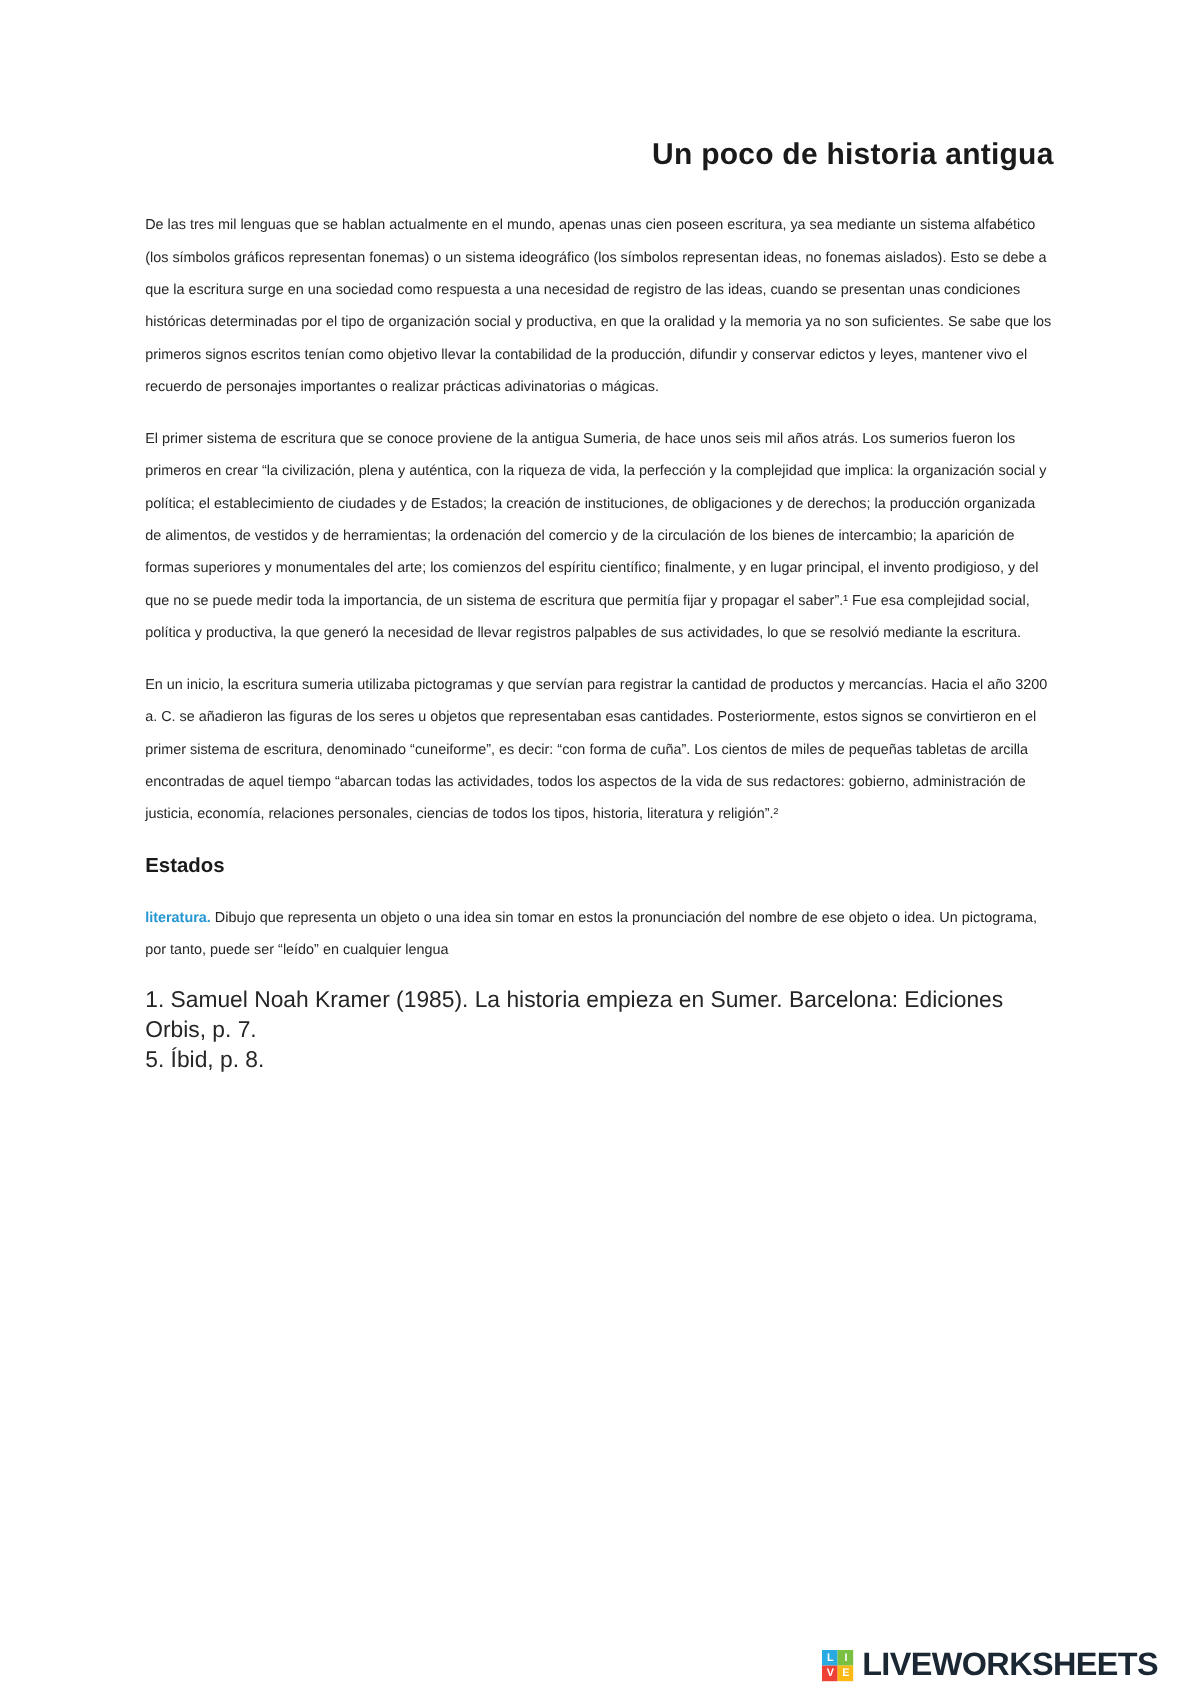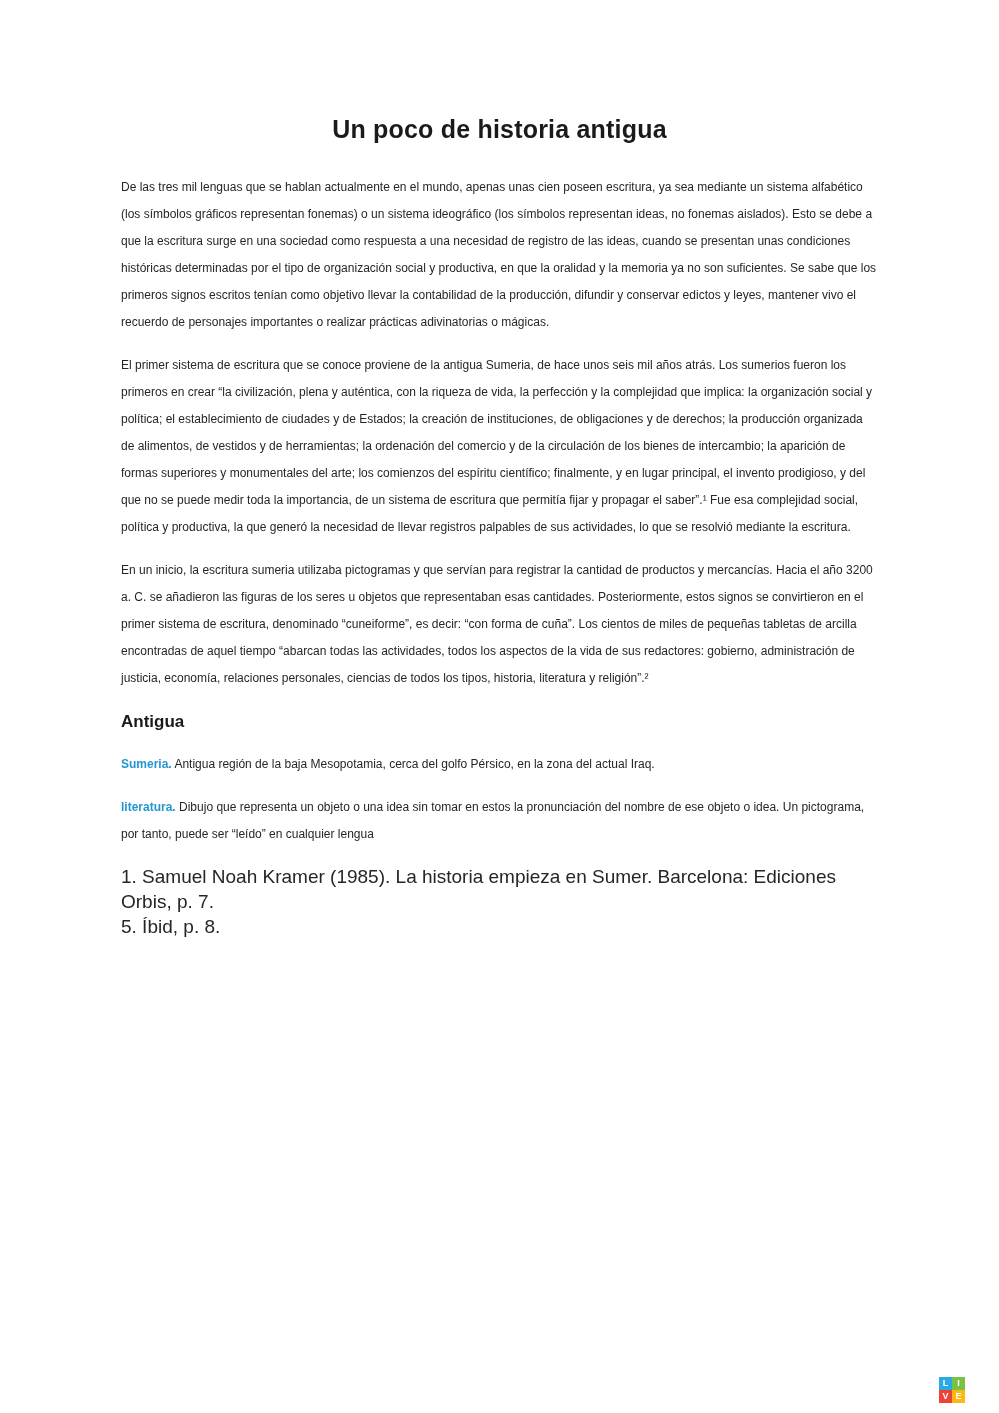--- a/index.html
+++ b/index.html
@@ -12,21 +12,21 @@
     color: #262626;
     overflow: hidden;
     margin: 0 auto;
   }
   .content {
     padding: 115px 121px 0 121px;
     box-sizing: border-box;
     width: 100%;
   }
   .title {
-    text-align: center;
+    text-align: right;
     font-size: 25px;
     font-weight: 700;
     color: #1a1a1a;
     margin: 0 0 30px 0;
     letter-spacing: 0.2px;
   }
   p.body-par {
     font-size: 12px;
     line-height: 27px;
     margin: 0 0 16px 0;
@@ -94,40 +94,37 @@
   <div class="content">
 
     <h1 class="title">Un poco de historia antigua</h1>
 
     <p class="body-par">De las tres mil lenguas que se hablan actualmente en el mundo, apenas unas cien poseen escritura, ya sea mediante un sistema alfabético (los símbolos gráficos representan fonemas) o un sistema ideográfico (los símbolos representan ideas, no fonemas aislados). Esto se debe a que la escritura surge en una sociedad como respuesta a una necesidad de registro de las ideas, cuando se presentan unas condiciones históricas determinadas por el tipo de organización social y productiva, en que la oralidad y la memoria ya no son suficientes. Se sabe que los primeros signos escritos tenían como objetivo llevar la contabilidad de la producción, difundir y conservar edictos y leyes, mantener vivo el recuerdo de personajes importantes o realizar prácticas adivinatorias o mágicas.</p>
 
     <p class="body-par">El primer sistema de escritura que se conoce proviene de la antigua Sumeria, de hace unos seis mil años atrás. Los sumerios fueron los primeros en crear “la civilización, plena y auténtica, con la riqueza de vida, la perfección y la complejidad que implica: la organización social y política; el establecimiento de ciudades y de Estados; la creación de instituciones, de obligaciones y de derechos; la producción organizada de alimentos, de vestidos y de herramientas; la ordenación del comercio y de la circulación de los bienes de intercambio; la aparición de formas superiores y monumentales del arte; los comienzos del espíritu científico; finalmente, y en lugar principal, el invento prodigioso, y del que no se puede medir toda la importancia, de un sistema de escritura que permitía fijar y propagar el saber”.¹ Fue esa complejidad social, política y productiva, la que generó la necesidad de llevar registros palpables de sus actividades, lo que se resolvió mediante la escritura.</p>
 
     <p class="body-par">En un inicio, la escritura sumeria utilizaba pictogramas y que servían para registrar la cantidad de productos y mercancías. Hacia el año 3200 a. C. se añadieron las figuras de los seres u objetos que representaban esas cantidades. Posteriormente, estos signos se convirtieron en el primer sistema de escritura, denominado “cuneiforme”, es decir: “con forma de cuña”. Los cientos de miles de pequeñas tabletas de arcilla encontradas de aquel tiempo “abarcan todas las actividades, todos los aspectos de la vida de sus redactores: gobierno, administración de justicia, economía, relaciones personales, ciencias de todos los tipos, historia, literatura y religión”.²</p>
 
-    <h2 class="glossary-heading">Antigua</h2>
+    <h2 class="glossary-heading">Estados</h2>
 
-    <p class="body-par">
-      <span class="term">Sumeria.</span>
-      <span>Antigua región de la baja Mesopotamia, cerca del golfo Pérsico, en la zona del actual Iraq.</span>
-    </p>
 
     <p class="body-par">
       <span class="term">literatura.</span>
       <span>Dibujo que representa un objeto o una idea sin tomar en estos la pronunciación del nombre de ese objeto o idea. Un pictograma, por tanto, puede ser “leído” en cualquier lengua</span>
     </p>
 
     <p class="footnotes">
       <span class="footnote-line">1. Samuel Noah Kramer (1985). La historia empieza en Sumer. Barcelona: Ediciones Orbis, p. 7.</span>
       <span class="footnote-line">5. Íbid, p. 8.</span>
     </p>
 
   </div>
 
   <div class="footer">
     <span class="brand-logo">
       <span class="logo-cell logo-l">L</span>
       <span class="logo-cell logo-i">I</span>
       <span class="logo-cell logo-v">V</span>
       <span class="logo-cell logo-e">E</span>
     </span>
+    <span class="brand-text">LIVEWORKSHEETS</span>
   </div>
 </div>
 
 </body></html>

